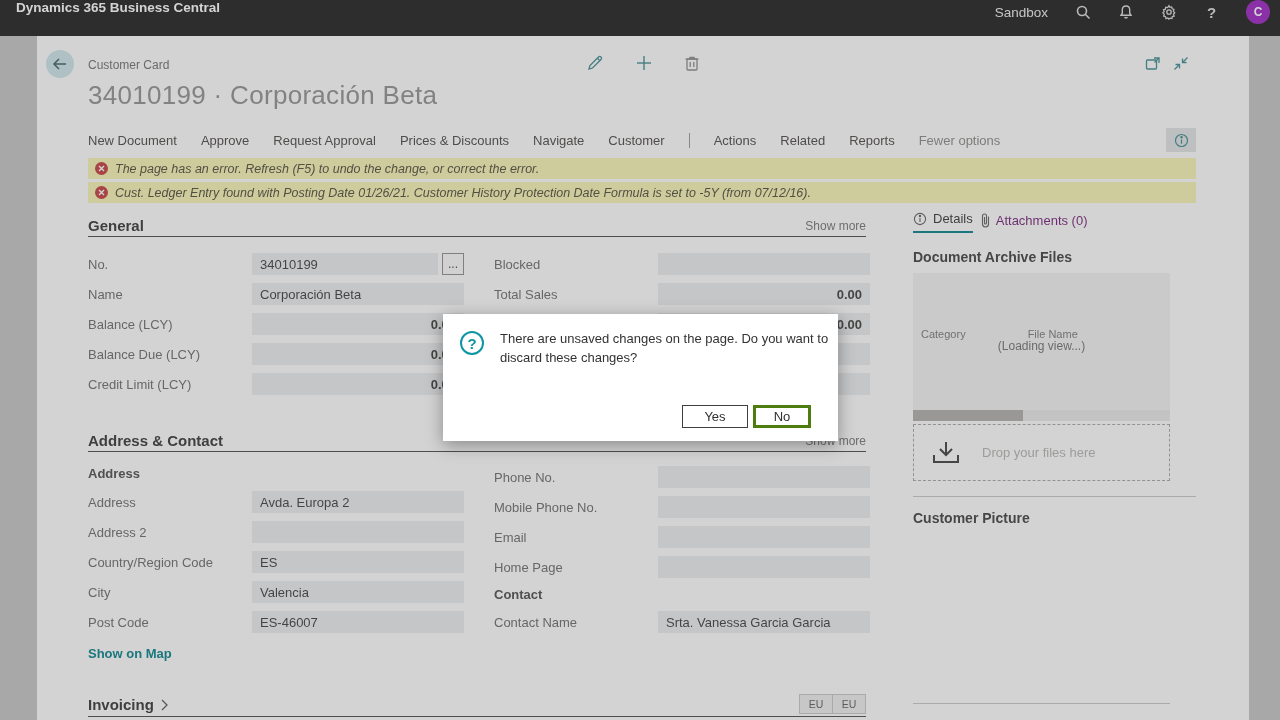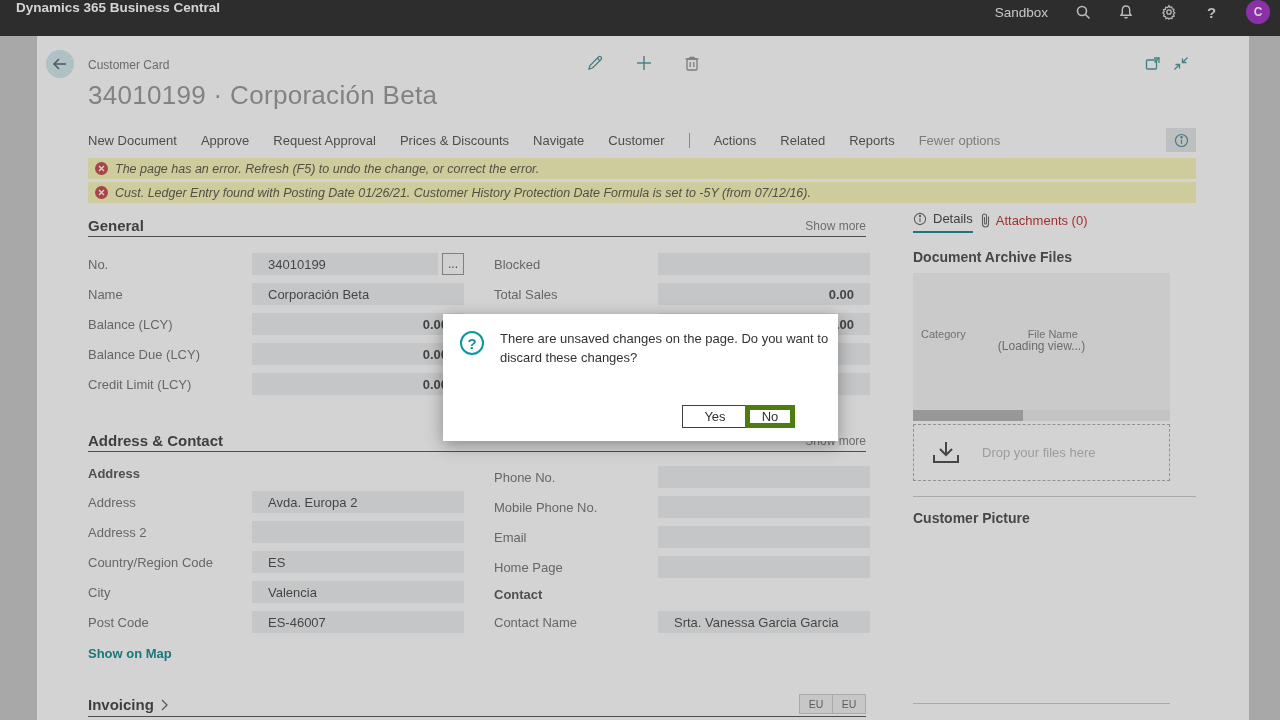--- a/index.html
+++ b/index.html
@@ -45,39 +45,39 @@
   
   .sec-head { position:absolute; left:51px; width:778px; height:20px; border-bottom:1px solid #474747; }
   .sec-head .sec-title { font-size:15px; font-weight:bold; color:#333; }
   .showmore { position:absolute; right:0; bottom:3px; font-size:12px; color:#737373; }
 
   .col { position:absolute; width:372px; }
   .frow { display:flex; align-items:center; height:22px; margin-bottom:8px; }
   .flabel { width:152px; flex:none; font-size:13px; color:#6b6968; white-space:nowrap; overflow:hidden; }
   .leader { flex:1; border-top:2px dotted #c6c4c2; margin:9px 8px 0 4px; }
   .fbox { width:212px; flex:none; height:22px; background:#eceef0; font-size:13px; color:#3b3a39;
-          display:flex; align-items:center; padding:0 16px; }
+          display:flex; align-items:center; padding:0 8px; }
   .fbox.num { justify-content:flex-end; font-weight:bold; }
   .fbox.short { width:186px; }
   .lookup { width:22px; height:22px; flex:none; margin-left:4px; background:#fdfdfd; border:1px solid #8f8d8b;
             font-size:12px; color:#444; display:flex; align-items:center; justify-content:center; }
   .subhead { font-size:13px; font-weight:bold; color:#4a4a4a; }
   .maplink { position:absolute; left:51px; top:610px; font-size:13px; font-weight:bold; color:#008089; }
 
   
   #invoicing { position:absolute; left:51px; top:660px; width:778px; height:21px; border-bottom:1px solid #474747; }
   .inv-title { font-size:15px; font-weight:bold; color:#333; display:inline-flex; align-items:center; gap:7px; }
   .badges { position:absolute; right:0; top:-2px; display:flex; }
   .badge { width:34px; height:20px; background:#efefef; border:1px solid #c9c7c5; margin-left:-1px;
            font-size:10.5px; color:#5a5a5a; display:flex; align-items:center; justify-content:center; }
 
   
   #factbox { position:absolute; left:876px; top:175px; width:283px; }
   .tabs { display:flex; gap:8px; align-items:flex-end; }
-  .tab { display:flex; align-items:center; gap:6px; font-size:13px; color:#b91c1c; padding-bottom:5px; }
+  .tab { display:flex; align-items:center; gap:6px; font-size:13px; color:#701a75; padding-bottom:5px; }
   .tab.active { color:#323130; border-bottom:2px solid #008089; }
   .fb-h { font-size:14px; font-weight:bold; color:#3c3c3c; }
   .archive { position:absolute; left:0; top:62px; width:257px; height:137px; background:#f3f3f3; }
   .arch-cols { position:absolute; left:8px; top:27px; font-size:11px; color:#777; display:flex;margin-top:28px; }
   .arch-cols span:nth-child(2) { margin-left:62px; }
   .arch-loading { position:absolute; left:0; top:66px; width:100%; text-align:center; font-size:12px; color:#6f6f6f; }
   .progress { position:absolute; left:0; top:199px; width:257px; height:11px; background:#e9e9e9; }
   .progress .fill { width:110px; height:11px; background:#b0aeac; }
   .dropzone { position:absolute; left:0; top:213px; width:257px; height:57px; border:1px dashed #a8a6a4;
               display:flex; align-items:center; gap:22px; padding-left:18px; }
@@ -90,21 +90,21 @@
   #dim { position:absolute; inset:0; background:rgba(96,96,96,0.28); z-index:50; }
   #dialog { position:absolute; left:443px; top:314px; width:395px; height:127px; background:#fff; z-index:60;
             box-shadow:0 4px 16px rgba(0,0,0,0.35); }
   .dlg-ico { position:absolute; left:17px; top:17px; width:24px; height:24px; border:2px solid #0d96a3;
              border-radius:50%; color:#0d96a3; font-size:15px; font-weight:bold;
              display:flex; align-items:center; justify-content:center; }
   .dlg-msg { position:absolute; left:57px; top:16px; width:332px; font-size:13px; color:#333; line-height:1.45; }
   .dlg-btn { position:absolute; top:91px; height:23px; background:#fff; font-size:13px; color:#323130;
              display:flex; align-items:center; justify-content:center; }
   .dlg-yes { left:239px; width:66px; border:1px solid #3f3f3f; }
-  .dlg-no  { left:302px; width:50px; border:5px solid #4d7c0f; }
+  .dlg-no  { left:310px; width:58px; border:3px solid #4d7c0f; }
 
   svg { display:block; }
 </style>
 </head>
 <body>
 
 <div id="topbar">
   <span class="tb-title">Dynamics 365 Business Central</span>
   <div class="tb-right">
     <span class="tb-env">Sandbox</span>

